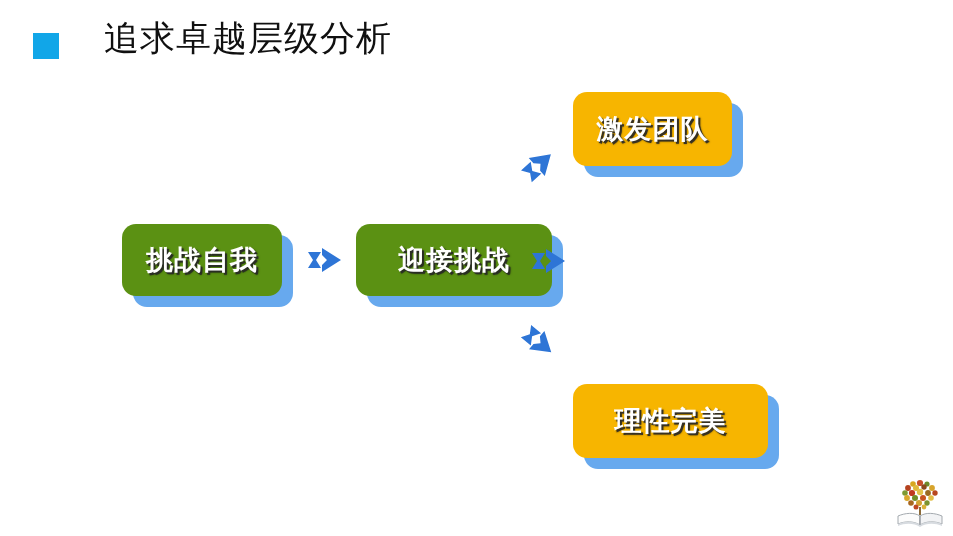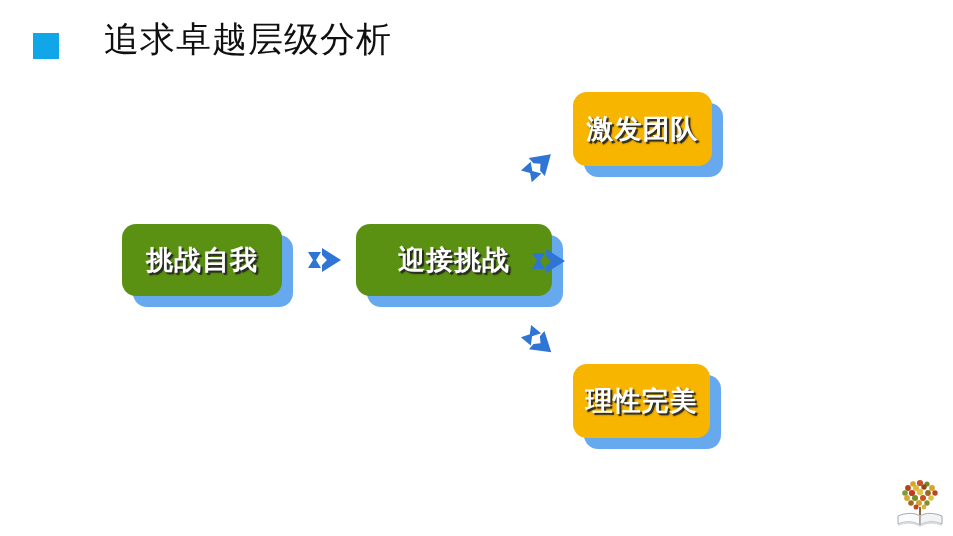--- a/index.html
+++ b/index.html
@@ -38,20 +38,21 @@
   .title-text {
     position: absolute;
     left: 104px;
     top: 14px;
     font-size: 35px;
     line-height: 50px;
     font-weight: 400;
     color: #101010;
     letter-spacing: 1px;
     white-space: nowrap;
+    font-family: Liberation Serif, serif;
   }
 
   
   .node {
     position: absolute;
   }
   .node .shadow {
     position: absolute;
     left: 11px;
     top: 11px;
@@ -80,23 +81,23 @@
     letter-spacing: 1px;
     white-space: nowrap;
     text-shadow:
        2px 2px 0 rgba(40,40,40,0.85),
        2px 2px 2px rgba(0,0,0,0.55);
   }
 
   
   #node-goal      { left: 122px; top: 224px;  width: 160px; height: 72px; }
   #node-challenge { left: 356px; top: 224px;  width: 160px; height: 72px; padding-left: 36px; }
-  #node-team      { left: 573px; top: 92px;   width: 139px; height: 74px; text-decoration: underline; }
+  #node-team      { left: 573px; top: 92px;   width: 159px; height: 74px; text-decoration: underline; }
   #node-self      { left: 573px; top: 226px;  width: 163px; height: 74px; }
-  #node-perfect   { left: 573px; top: 364px;  width: 137px; height: 74px; }
+  #node-perfect   { left: 573px; top: 384px;  width: 195px; height: 74px; }
 
   
   .arrow {
     position: absolute;
     width: 44px;
     height: 44px;
   }
   .arrow svg { display: block; width: 44px; height: 44px; }
   #arrow-1 { left: 303px; top: 238px; }
   #arrow-2 { left: 527px; top: 239px; }

